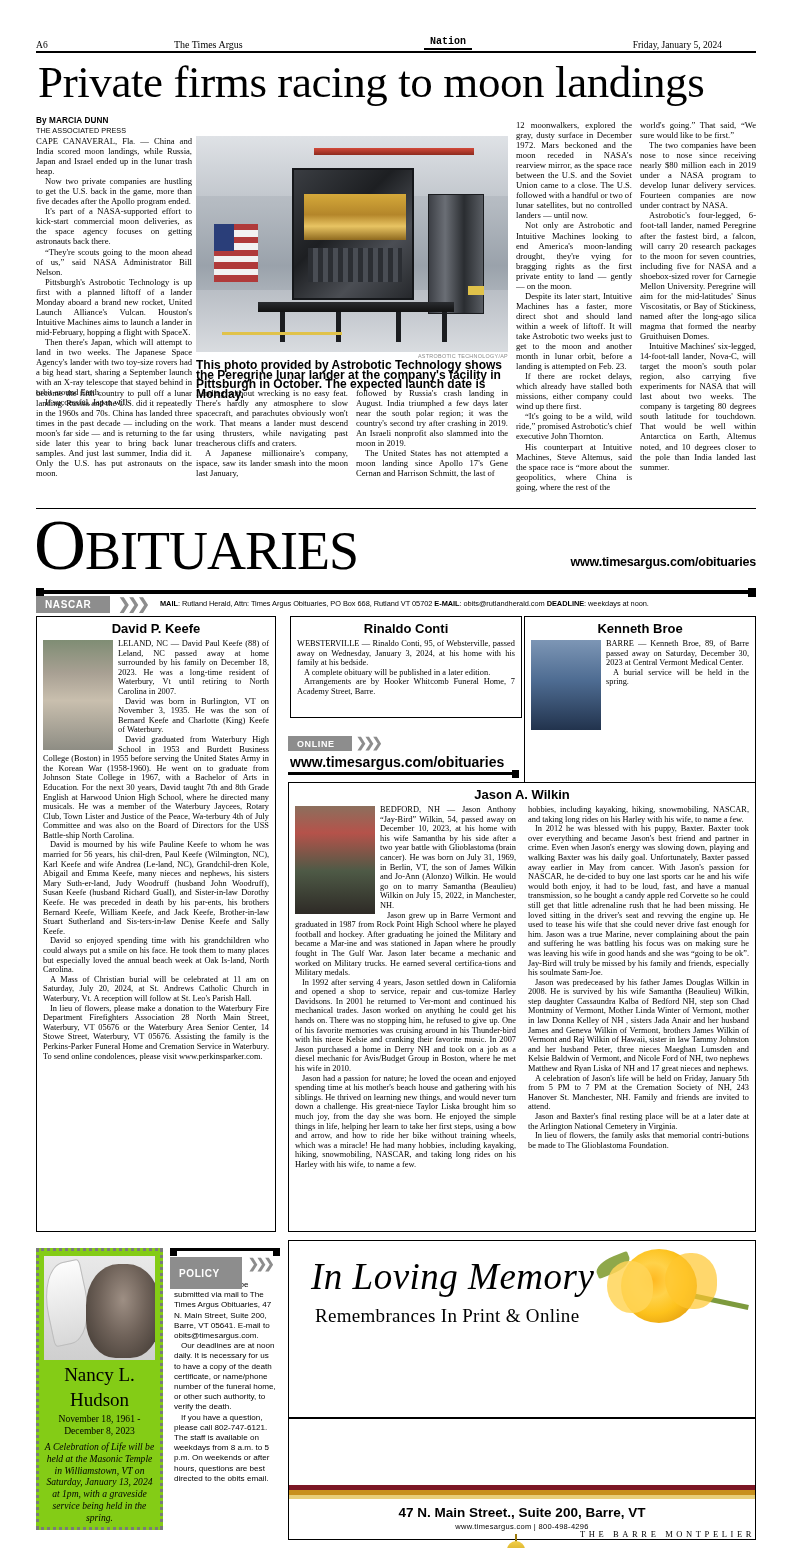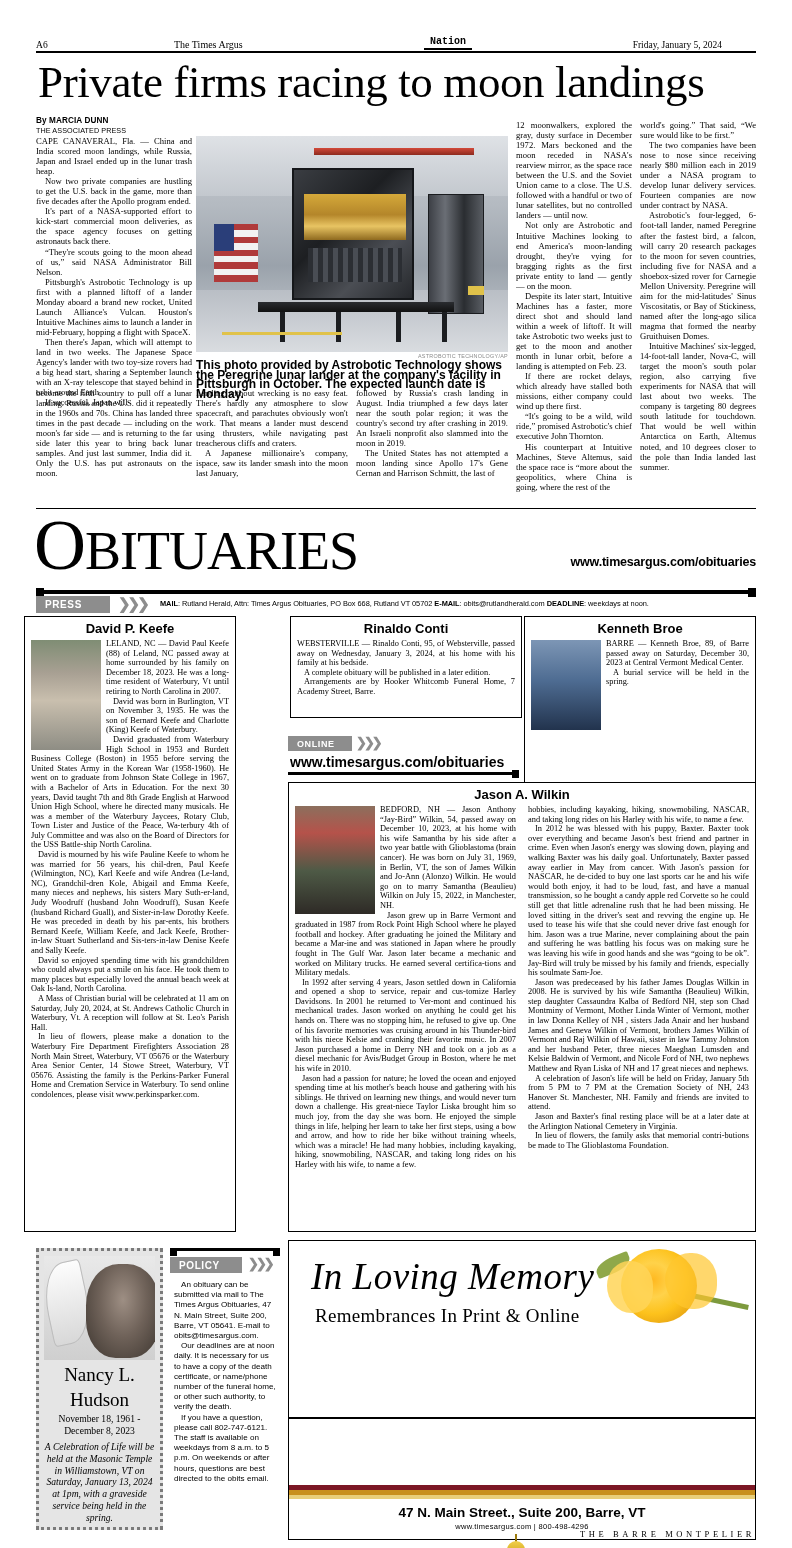--- a/index.html
+++ b/index.html
@@ -175,21 +175,21 @@
   .stripes .s2 { height:5px; background:#c8901d; }
   .stripes .s3 { height:4px; background:#e8cf7a; }
   .ad-addr { position:absolute; width:100%; text-align:center;
     font-family:"Liberation Sans", sans-serif; font-weight:bold; font-size:13.5px; }
   .ad-contact { position:absolute; width:100%; text-align:center;
     font-family:"Liberation Sans", sans-serif; font-size:7.5px; letter-spacing:.3px;}
 
   
   .memorial {
     position:absolute; left:36px; top:1248px; width:127px; height:282px;
-    border:3px dotted #7a7a7a; background:#e5e5e5; padding:5px; text-align:center;
+    border:3px dotted #7a7a7a; background:#84cc16; padding:5px; text-align:center;
   }
   .mem-photo { position:relative; width:100%; height:104px; overflow:hidden;
     background:linear-gradient(#e9e9e9,#cfcfcf);}
   .mem-photo .lily { position:absolute; left:2px; top:6px; width:42px; height:82px;
     border-radius:60% 8% 60% 8%; background:linear-gradient(#fdfdfd,#d8d8d8); border:1px solid #bdbdbd;
     transform:rotate(-12deg);}
   .mem-photo .face { position:absolute; left:42px; top:8px; width:74px; height:94px;
     background:radial-gradient(ellipse at 50% 38%, #9e8f84 0%, #6f6259 45%, #3b342e 100%);
     border-radius:44% 44% 40% 40%;}
   .mem-name { font-family:"Liberation Serif", serif; font-size:19px; line-height:21px; margin-top:4px;}
@@ -284,30 +284,30 @@
 
   <div class="obit-title">
     <span class="drop">O</span><span>BITUARIES</span>
   </div>
   <div class="obit-url">www.timesargus.com/obituaries</div>
 
   <div class="bar-cap-l" style="left:36px; top:588px"></div>
   <div class="bar-rule" style="left:36px; top:590px; width:720px"></div>
   <div class="bar-cap-r" style="left:748px; top:588px"></div>
 
-  <div class="tag" style="left:36px; top:596px; width:74px">PRESS</div>
+  <div class="tag" style="left:36px; top:596px; width:74px">NASCAR</div>
   <div class="chev" style="left:118px; top:595px">❯❯❯</div>
 
   <div class="submit-line" style="left:160px; top:599px; width:600px">
     <b>MAIL</b><span>: Rutland Herald, Attn: Times Argus Obituaries, PO Box 668, Rutland VT 05702</span>
     <b>E-MAIL</b><span>: obits@rutlandherald.com</span>
     <b>DEADLINE</b><span>: weekdays at noon.</span>
   </div>
 
-  <div class="obox" style="left:24px; top:616px; width:212px; height:616px">
+  <div class="obox" style="left:36px; top:616px; width:240px; height:616px">
     <div class="obit-name">David P. Keefe</div>
     <div class="obit-body" id="keefe-body">
         <div class="portrait p-keefe"></div>
         <p class="lead">LELAND, NC — David Paul Keefe (88) of Leland, NC passed away at home surrounded by his family on December 18, 2023. He was a long-time resident of Waterbury, Vt until retiring to North Carolina in 2007.</p>
         <p>David was born in Burlington, VT on November 3, 1935. He was the son of Bernard Keefe and Charlotte (King) Keefe of Waterbury.</p>
         <p>David graduated from Waterbury High School in 1953 and Burdett Business College (Boston) in 1955 before serving the United States Army in the Korean War (1958-1960). He went on to graduate from Johnson State College in 1967, with a Bachelor of Arts in Education. For the next 30 years, David taught 7th and 8th Grade English at Harwood Union High School, where he directed many musicals. He was a member of the Waterbury Jaycees, Rotary Club, Town Lister and Justice of the Peace, Wa-terbury 4th of July Committee and was also on the Board of Directors for the USS Battle-ship North Carolina.</p>
         <p>David is mourned by his wife Pauline Keefe to whom he was married for 56 years, his chil-dren, Paul Keefe (Wilmington, NC), Karl Keefe and wife Andrea (Le-land, NC), Grandchil-dren Kole, Abigail and Emma Keefe, many nieces and nephews, his sisters Mary Suth-er-land, Judy Woodruff (husband John Woodruff), Susan Keefe (husband Richard Guall), and Sister-in-law Dorothy Keefe. He was preceded in death by his par-ents, his brothers Bernard Keefe, William Keefe, and Jack Keefe, Brother-in-law Stuart Sutherland and Sis-ters-in-law Denise Keefe and Sally Keefe.</p>
         <p>David so enjoyed spending time with his grandchildren who could always put a smile on his face. He took them to many places but especially loved the annual beach week at Oak Is-land, North Carolina.</p>
         <p>A Mass of Christian burial will be celebrated at 11 am on Saturday, July 20, 2024, at St. Andrews Catholic Church in Waterbury, Vt. A reception will follow at St. Leo's Parish Hall.</p>
         <p>In lieu of flowers, please make a donation to the Waterbury Fire Department Firefighters Association 28 North Main Street, Waterbury, VT 05676 or the Waterbury Area Senior Center, 14 Stowe Street, Waterbury, VT 05676. Assisting the family is the Perkins-Parker Funeral Home and Cremation Service in Waterbury. To send online condolences, please visit www.perkinsparker.com.</p>
@@ -368,21 +368,21 @@
     <div class="mem-name">Nancy L.</div>
     <div class="mem-name">Hudson</div>
     <div class="mem-dates">November 18, 1961 - December 8, 2023</div>
     <div class="mem-text">A Celebration of Life will be held at the Masonic Temple in Williamstown, VT on Saturday, January 13, 2024 at 1pm, with a graveside service being held in the spring.</div>
   </div>
 
   <div class="policy-box">
     <div class="bar-cap-l" style="left:0; top:0; width:7px; height:8px"></div>
     <div class="bar-rule" style="left:0; top:0; width:110px; height:3px"></div>
     <div class="bar-cap-r" style="left:103px; top:0; width:7px; height:8px"></div>
-    <div class="tag" style="left:0; top:9px; width:72px; height:16px">POLICY</div>
+    <div class="tag" style="left:0; top:9px; width:72px; height:32px">POLICY</div>
     <div class="chev" style="left:78px; top:8px; font-size:13px">❯❯❯</div>
     <div class="policy-text" id="policy-body" style="margin-top:30px">
         <p>An obituary can be submitted via mail to The Times Argus Obituaries, 47 N. Main Street, Suite 200, Barre, VT 05641. E-mail to obits@timesargus.com.</p>
         <p>Our deadlines are at noon daily. It is necessary for us to have a copy of the death certificate, or name/phone number of the funeral home, or other such authority, to verify the death.</p>
         <p>If you have a question, please call 802-747-6121. The staff is available on weekdays from 8 a.m. to 5 p.m. On weekends or after hours, questions are best directed to the obits email.</p>
       </div>
   </div>
 
   <div class="ad" style="left:288px; top:1240px; width:468px; height:178px">
     <div class="ad-ilm-title">In Loving Memory</div>

